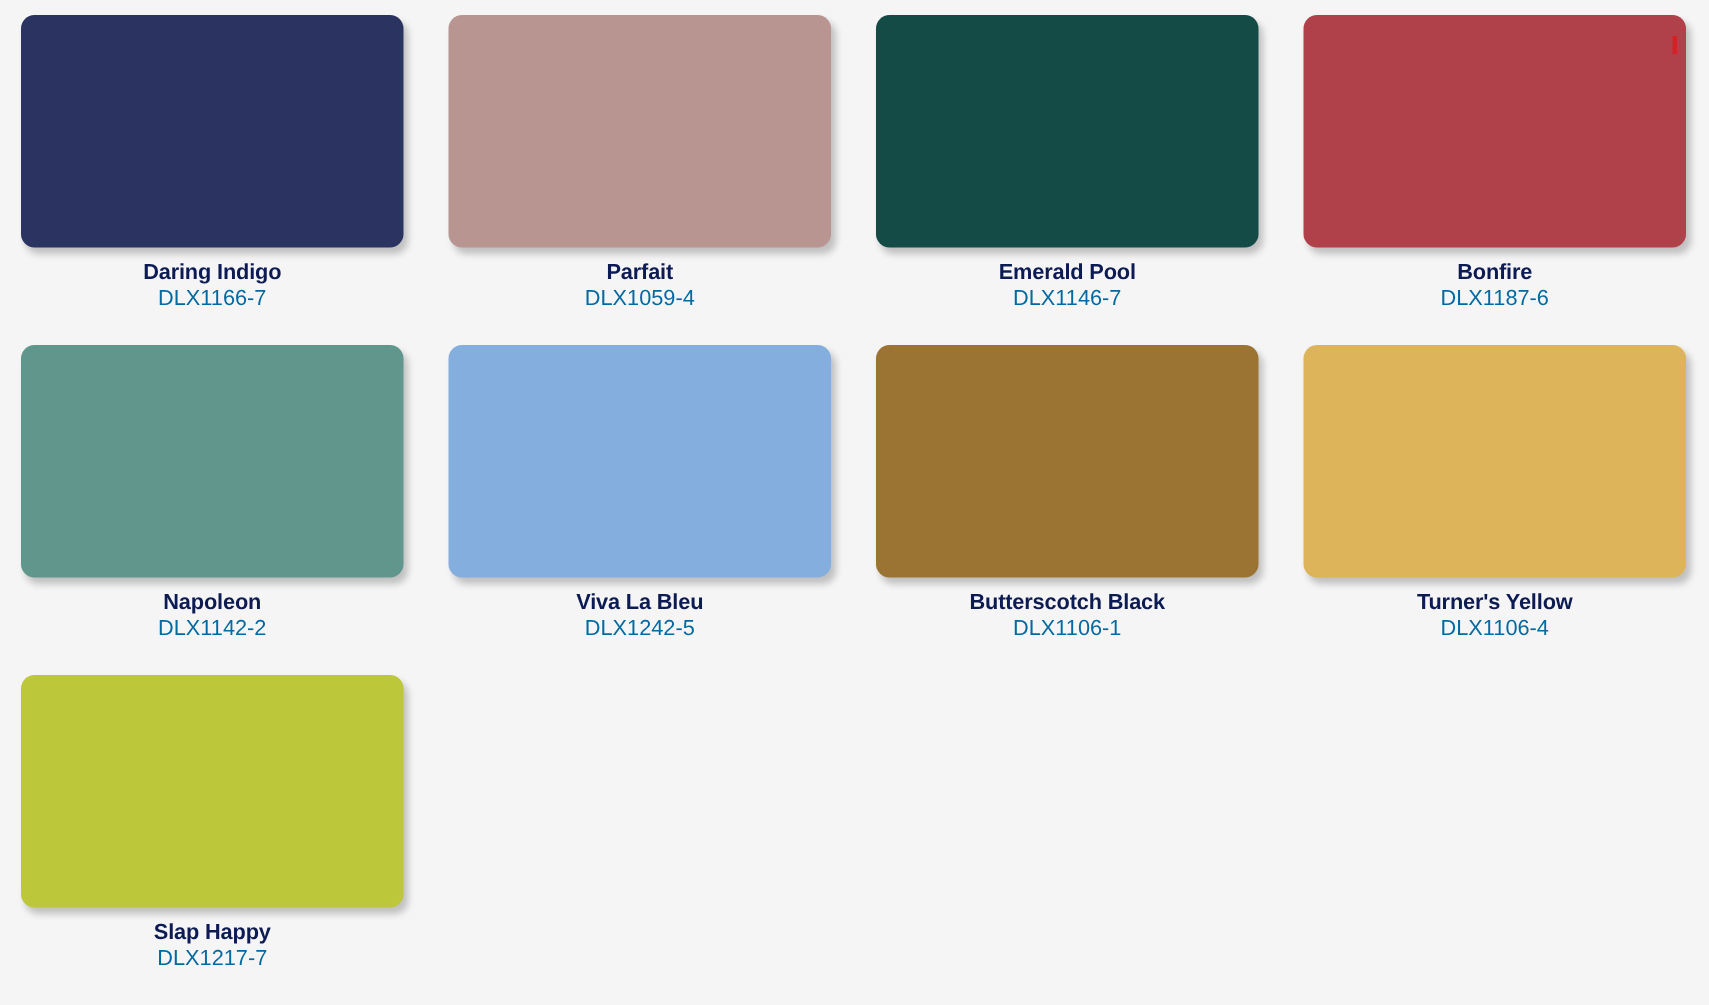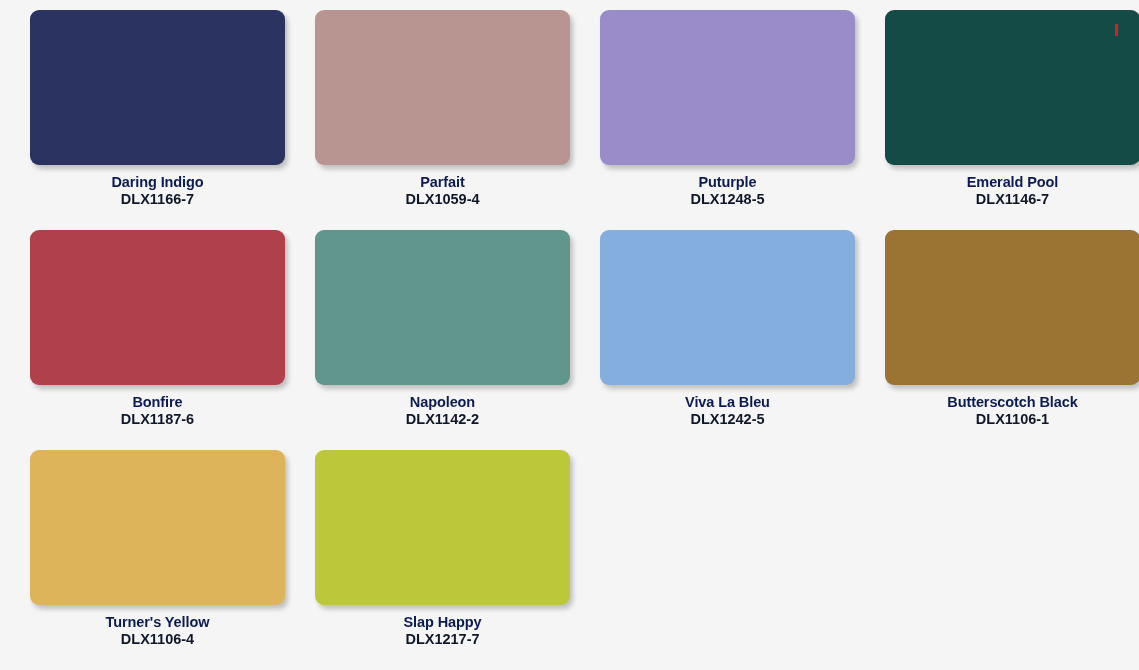--- a/index.html
+++ b/index.html
@@ -14,21 +14,20 @@
     overflow: hidden;
   }
   #palette-grid {
     display: grid;
     grid-template-columns: repeat(4, 255px);
     grid-template-rows: repeat(3, 220px);
     column-gap: 30px;
     row-gap: 0px;
     padding: 10px 17px 0 14px;
     box-sizing: border-box;
-    margin-left: 16px;
   }
   .swatch-card {
     display: flex;
     flex-direction: column;
     align-items: center;
     position: relative;
   }
   .swatch-chip {
     width: 255px;
     height: 155px;
@@ -41,22 +40,22 @@
     font-size: 14.5px;
     font-weight: bold;
     color: #0d1b54;
     letter-spacing: -0.1px;
     line-height: 16px;
     text-align: center;
   }
   .swatch-code {
     margin-top: 1px;
     font-size: 14.5px;
-    font-weight: bold;
-    color: #0f172a;
+    font-weight: normal;
+    color: #0369a1;
     line-height: 16px;
     text-align: center;
   }
   #cursor-caret {
     position: absolute;
     left: 1115px;
     top: 24px;
     width: 3px;
     height: 12px;
     background: #d81f26;
@@ -69,25 +68,20 @@
 <div id="palette-grid">
     <div class="swatch-card">
       <div class="swatch-chip" style="background-color: rgb(43, 51, 97);"></div>
       <div class="swatch-name">Daring Indigo</div>
       <div class="swatch-code">DLX1166-7</div>
     </div>
     <div class="swatch-card">
       <div class="swatch-chip" style="background-color: rgb(184, 149, 144);"></div>
       <div class="swatch-name">Parfait</div>
       <div class="swatch-code">DLX1059-4</div>
-    </div>
-    <div class="swatch-card">
-      <div class="swatch-chip" style="background-color: rgb(154, 140, 201);"></div>
-      <div class="swatch-name">Puturple</div>
-      <div class="swatch-code">DLX1248-5</div>
     </div>
     <div class="swatch-card">
       <div class="swatch-chip" style="background-color: rgb(21, 75, 71);"></div>
       <div class="swatch-name">Emerald Pool</div>
       <div class="swatch-code">DLX1146-7</div>
     </div>
     <div class="swatch-card">
       <div class="swatch-chip" style="background-color: rgb(176, 65, 75);"></div>
       <div class="swatch-name">Bonfire</div>
       <div class="swatch-code">DLX1187-6</div>

